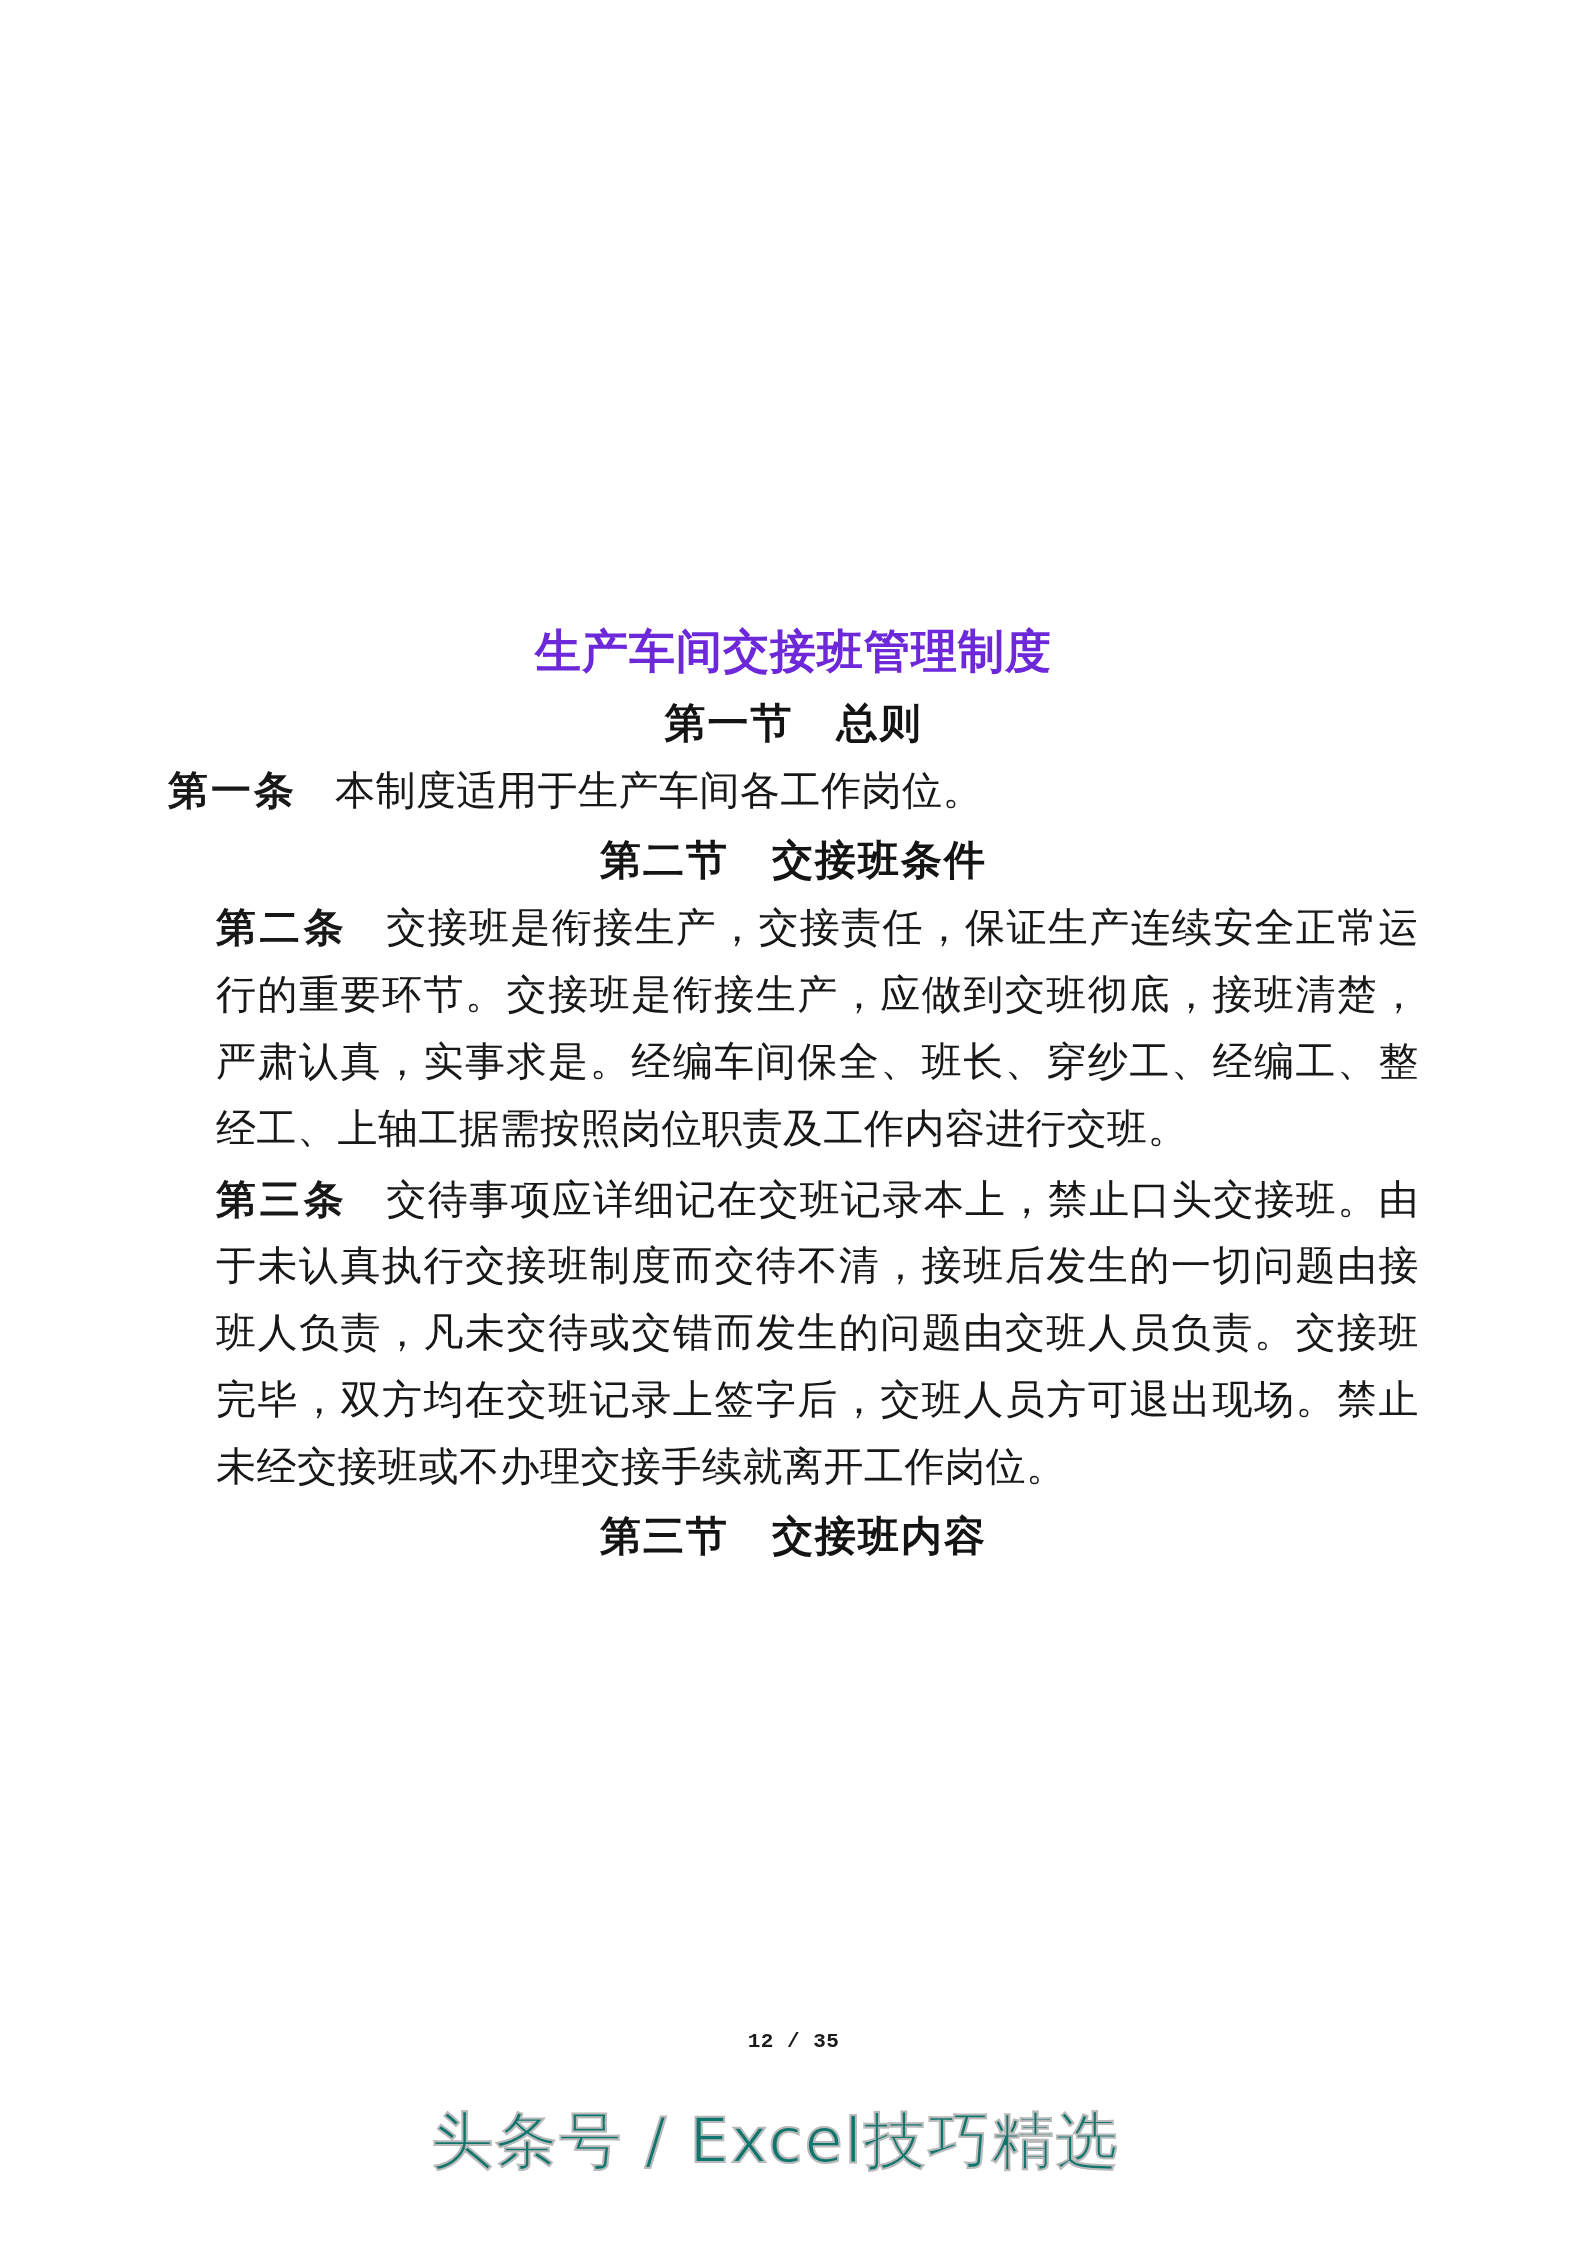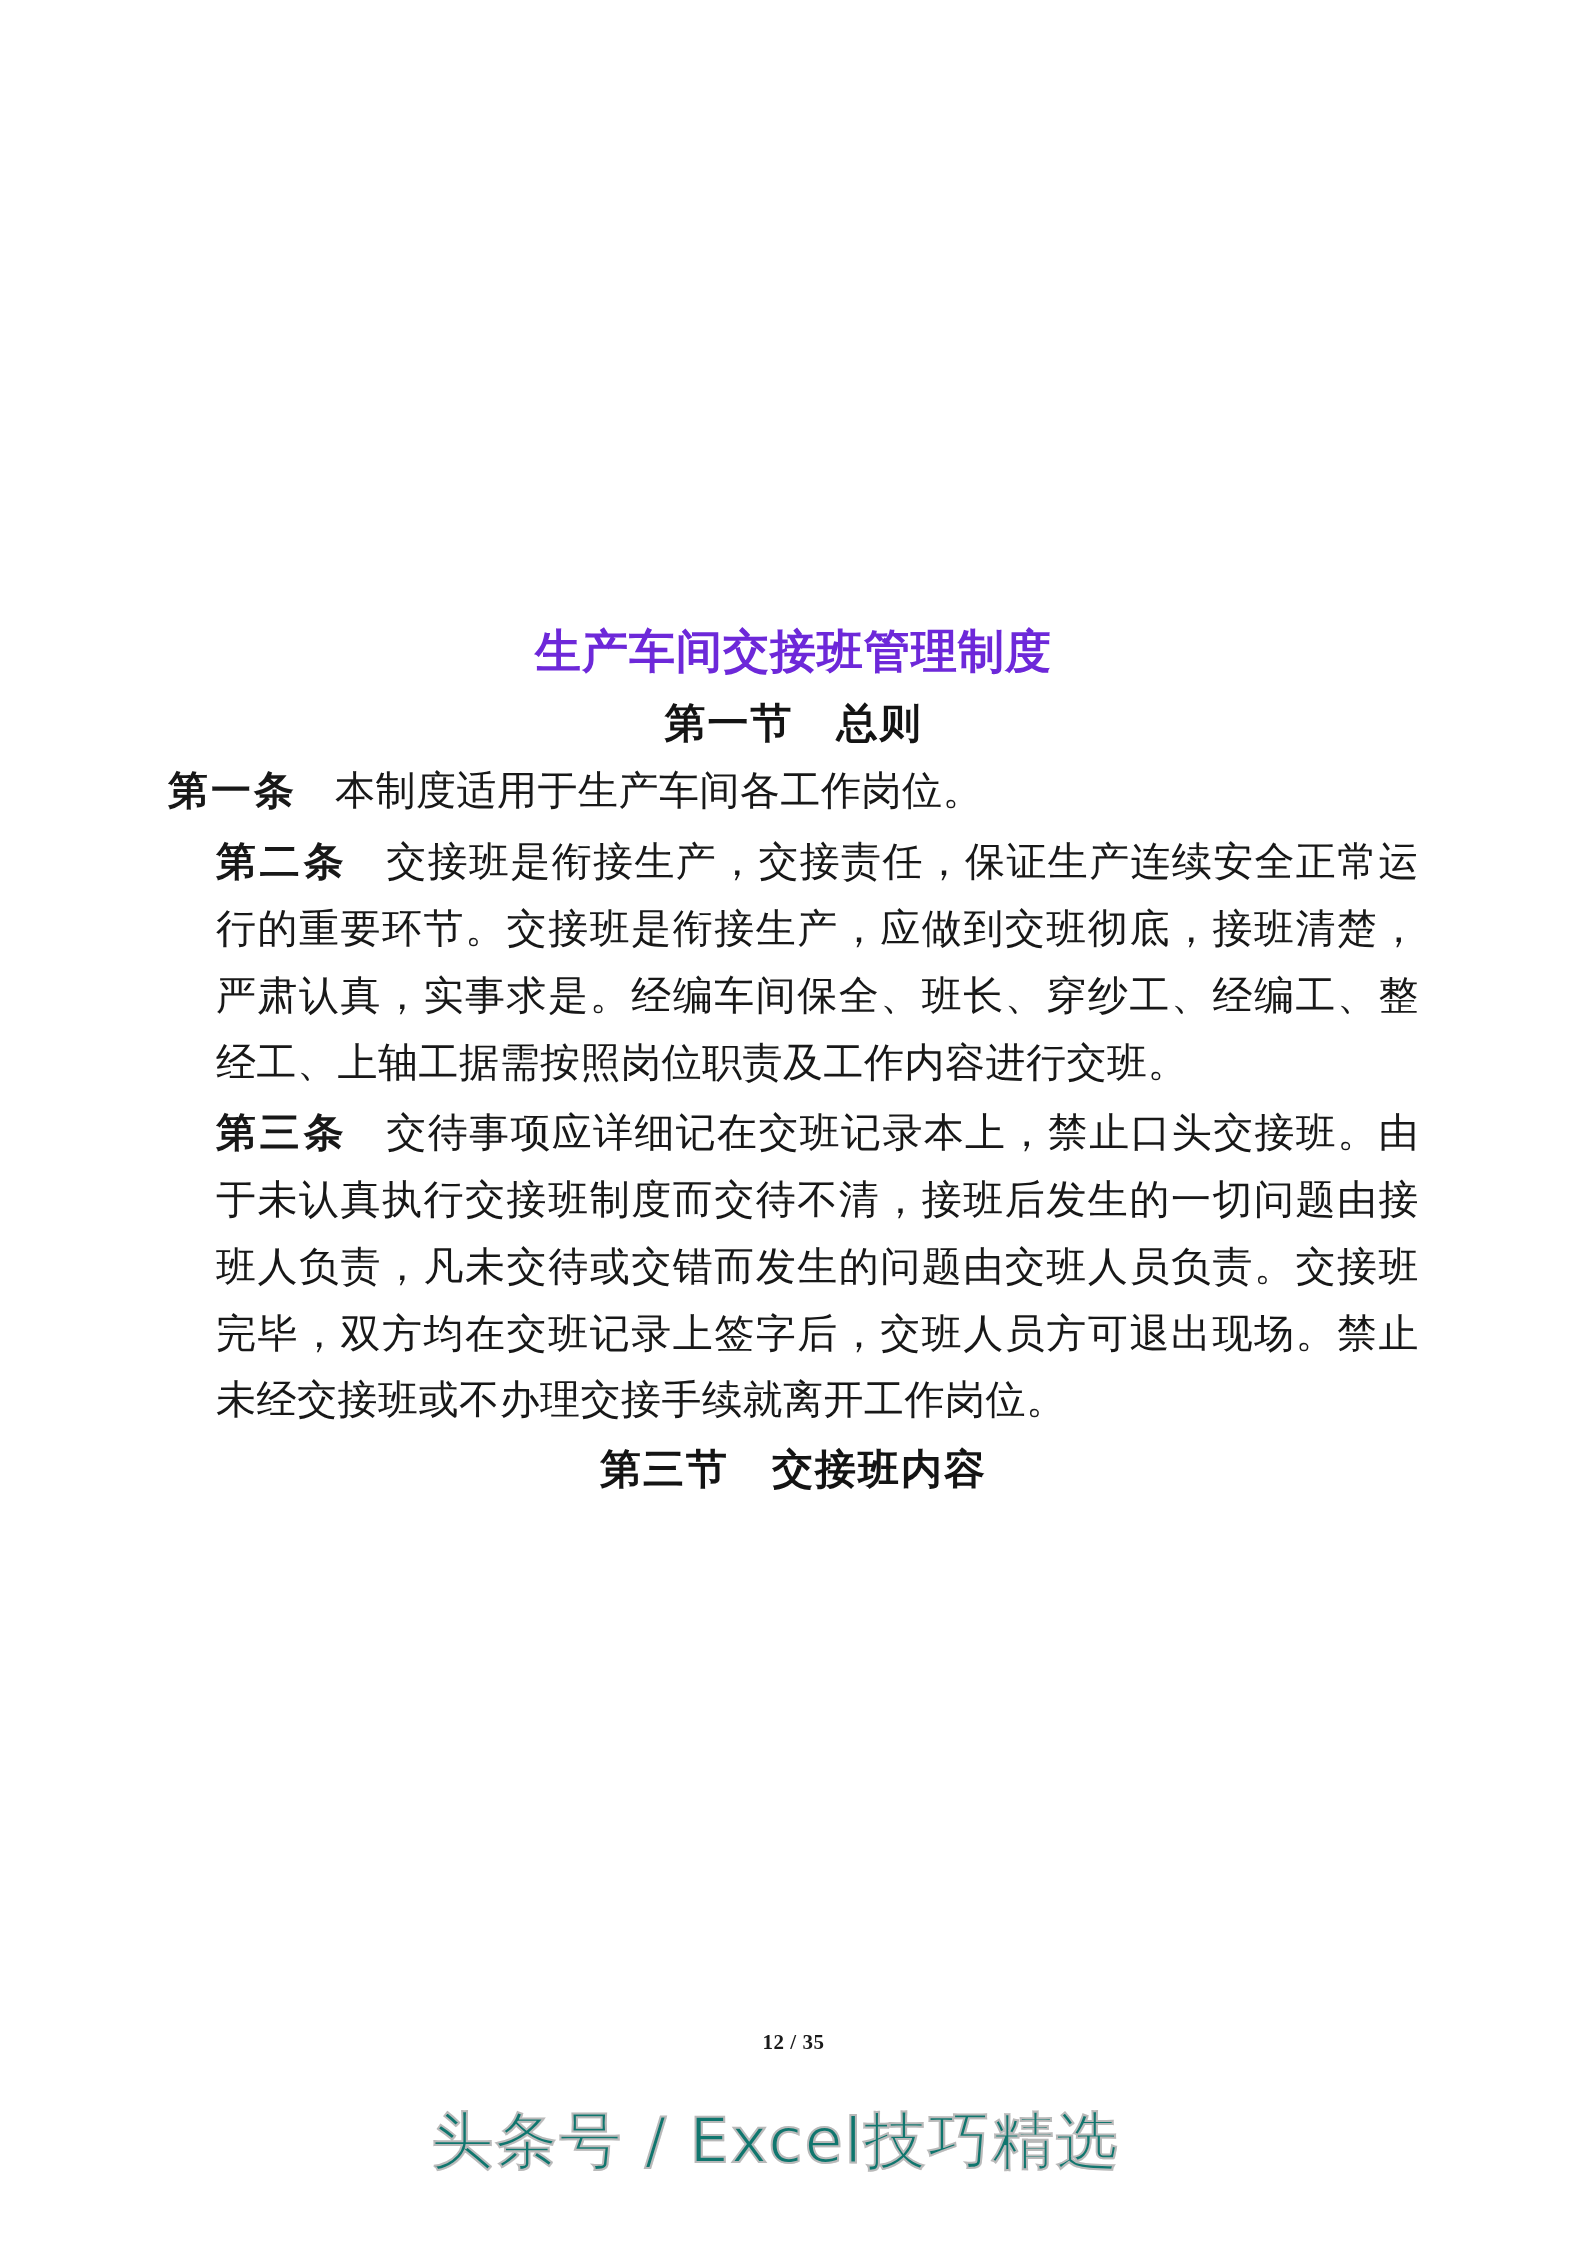--- a/index.html
+++ b/index.html
@@ -79,21 +79,21 @@
     width: 38px;
   }
 
   
   .page-footer {
     position: absolute;
     left: 0;
     top: 2030px;
     width: 100%;
     text-align: center;
-    font-family: Liberation Serif, serif;
+    font-family: Liberation Mono, monospace;
     font-weight: 700;
     font-size: 21px;
     color: #1a1a1a;
     letter-spacing: 0.5px;
   }
 
   
   .watermark {
     position: absolute;
     left: 0;
@@ -120,20 +120,21 @@
 <div class="page">
 
   <div class="doc-body">
 
     <h1 class="doc-title">生产车间交接班管理制度</h1>
 
     <h2 class="section-heading">第一节　总则</h2>
 
     <p class="article indent-1"><span class="art-no">第一条</span><span class="art-gap"></span><span>本制度适用于生产车间各工作岗位。</span></p>
 
+    <h2 class="section-heading">第二节　交接班条件</h2>
 
     <p class="article indent-2"><span class="art-no">第二条</span><span class="art-gap"></span><span>交接班是衔接生产，交接责任，保证生产连续安全正常运行的重要环节。交接班是衔接生产，应做到交班彻底，接班清楚，严肃认真，实事求是。经编车间保全、班长、穿纱工、经编工、整经工、上轴工据需按照岗位职责及工作内容进行交班。</span></p>
 
     <p class="article indent-2"><span class="art-no">第三条</span><span class="art-gap"></span><span>交待事项应详细记在交班记录本上，禁止口头交接班。由于未认真执行交接班制度而交待不清，接班后发生的一切问题由接班人负责，凡未交待或交错而发生的问题由交班人员负责。交接班完毕，双方均在交班记录上签字后，交班人员方可退出现场。禁止未经交接班或不办理交接手续就离开工作岗位。</span></p>
 
     <h2 class="section-heading">第三节　交接班内容</h2>
 
   </div>
 
   <div class="page-footer">12 / 35</div>

